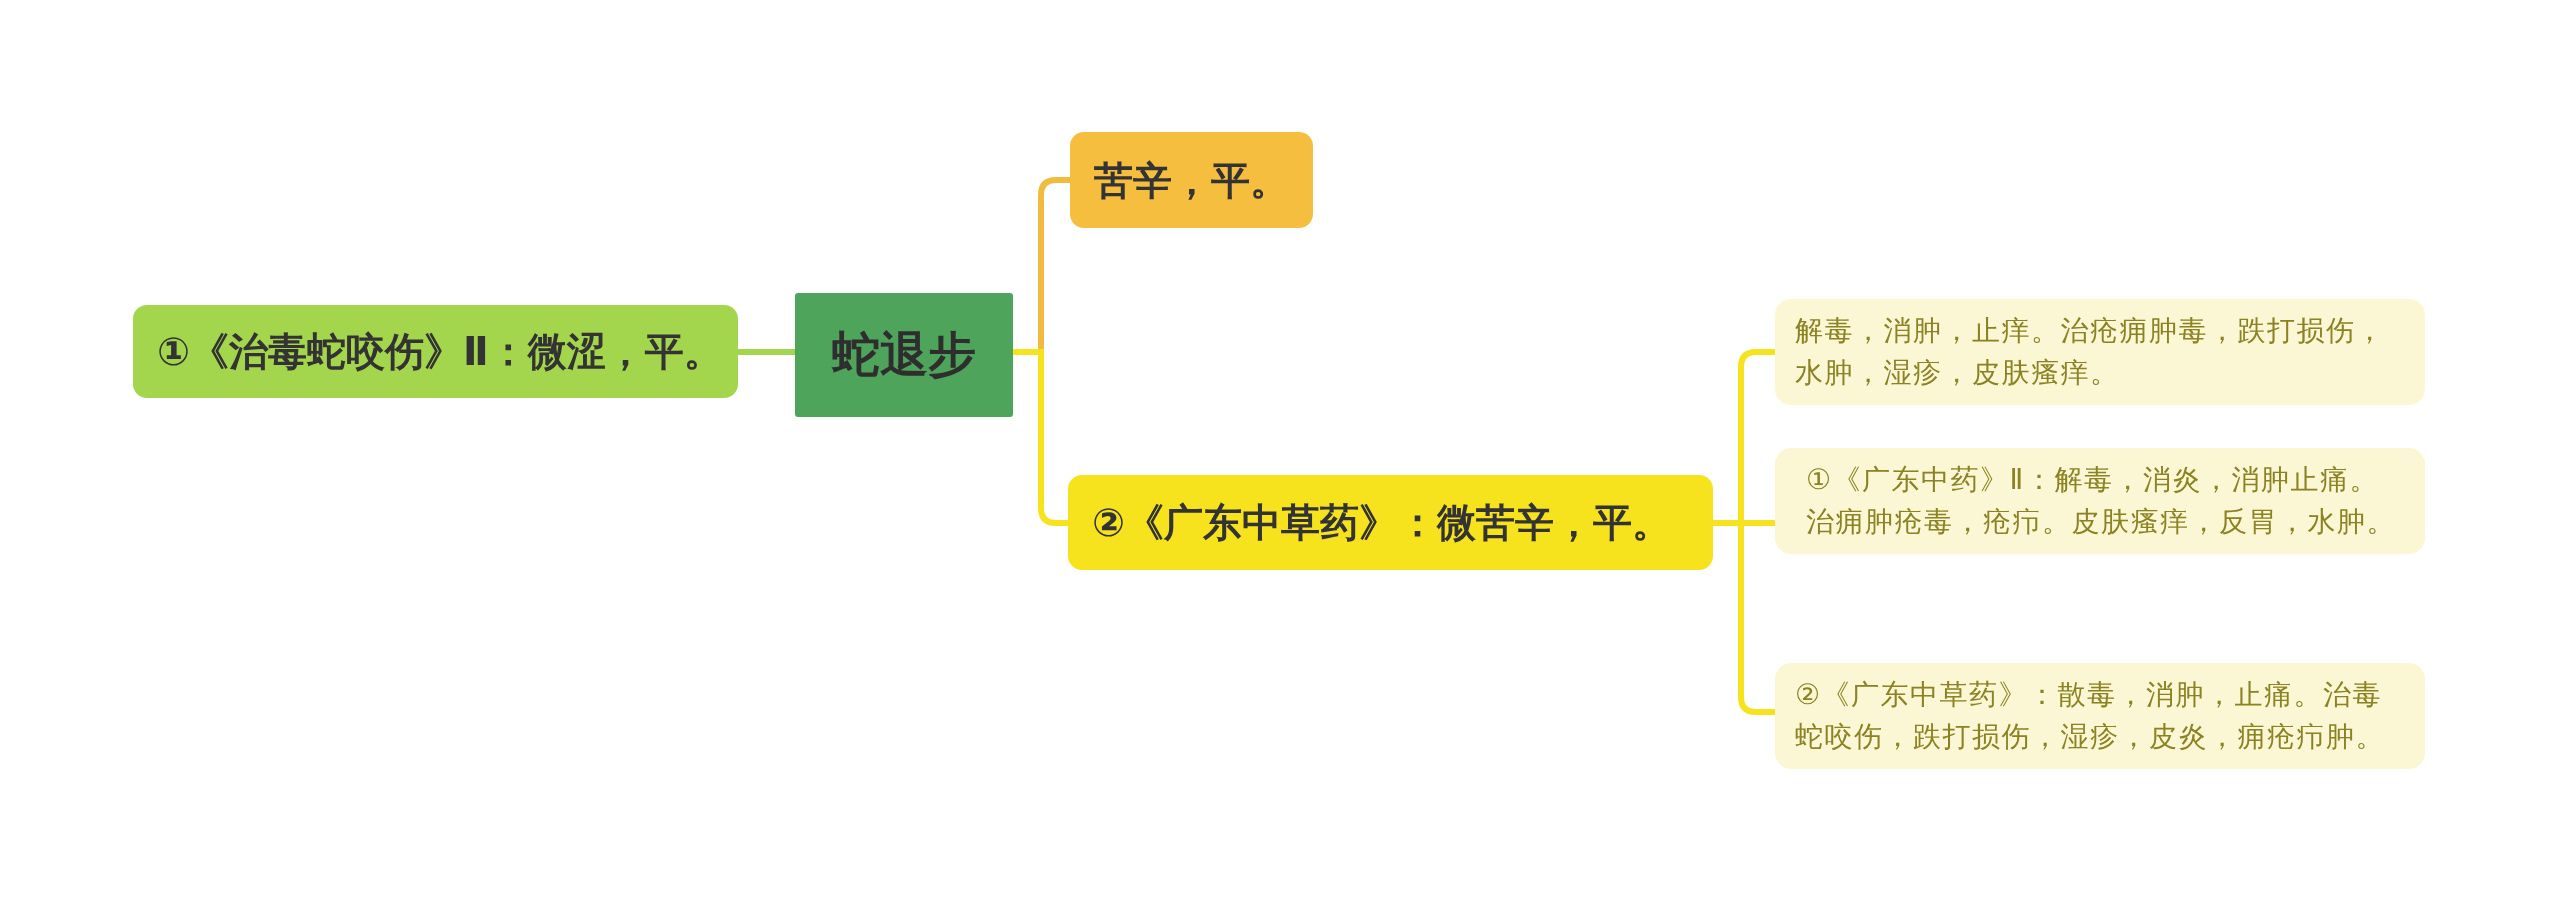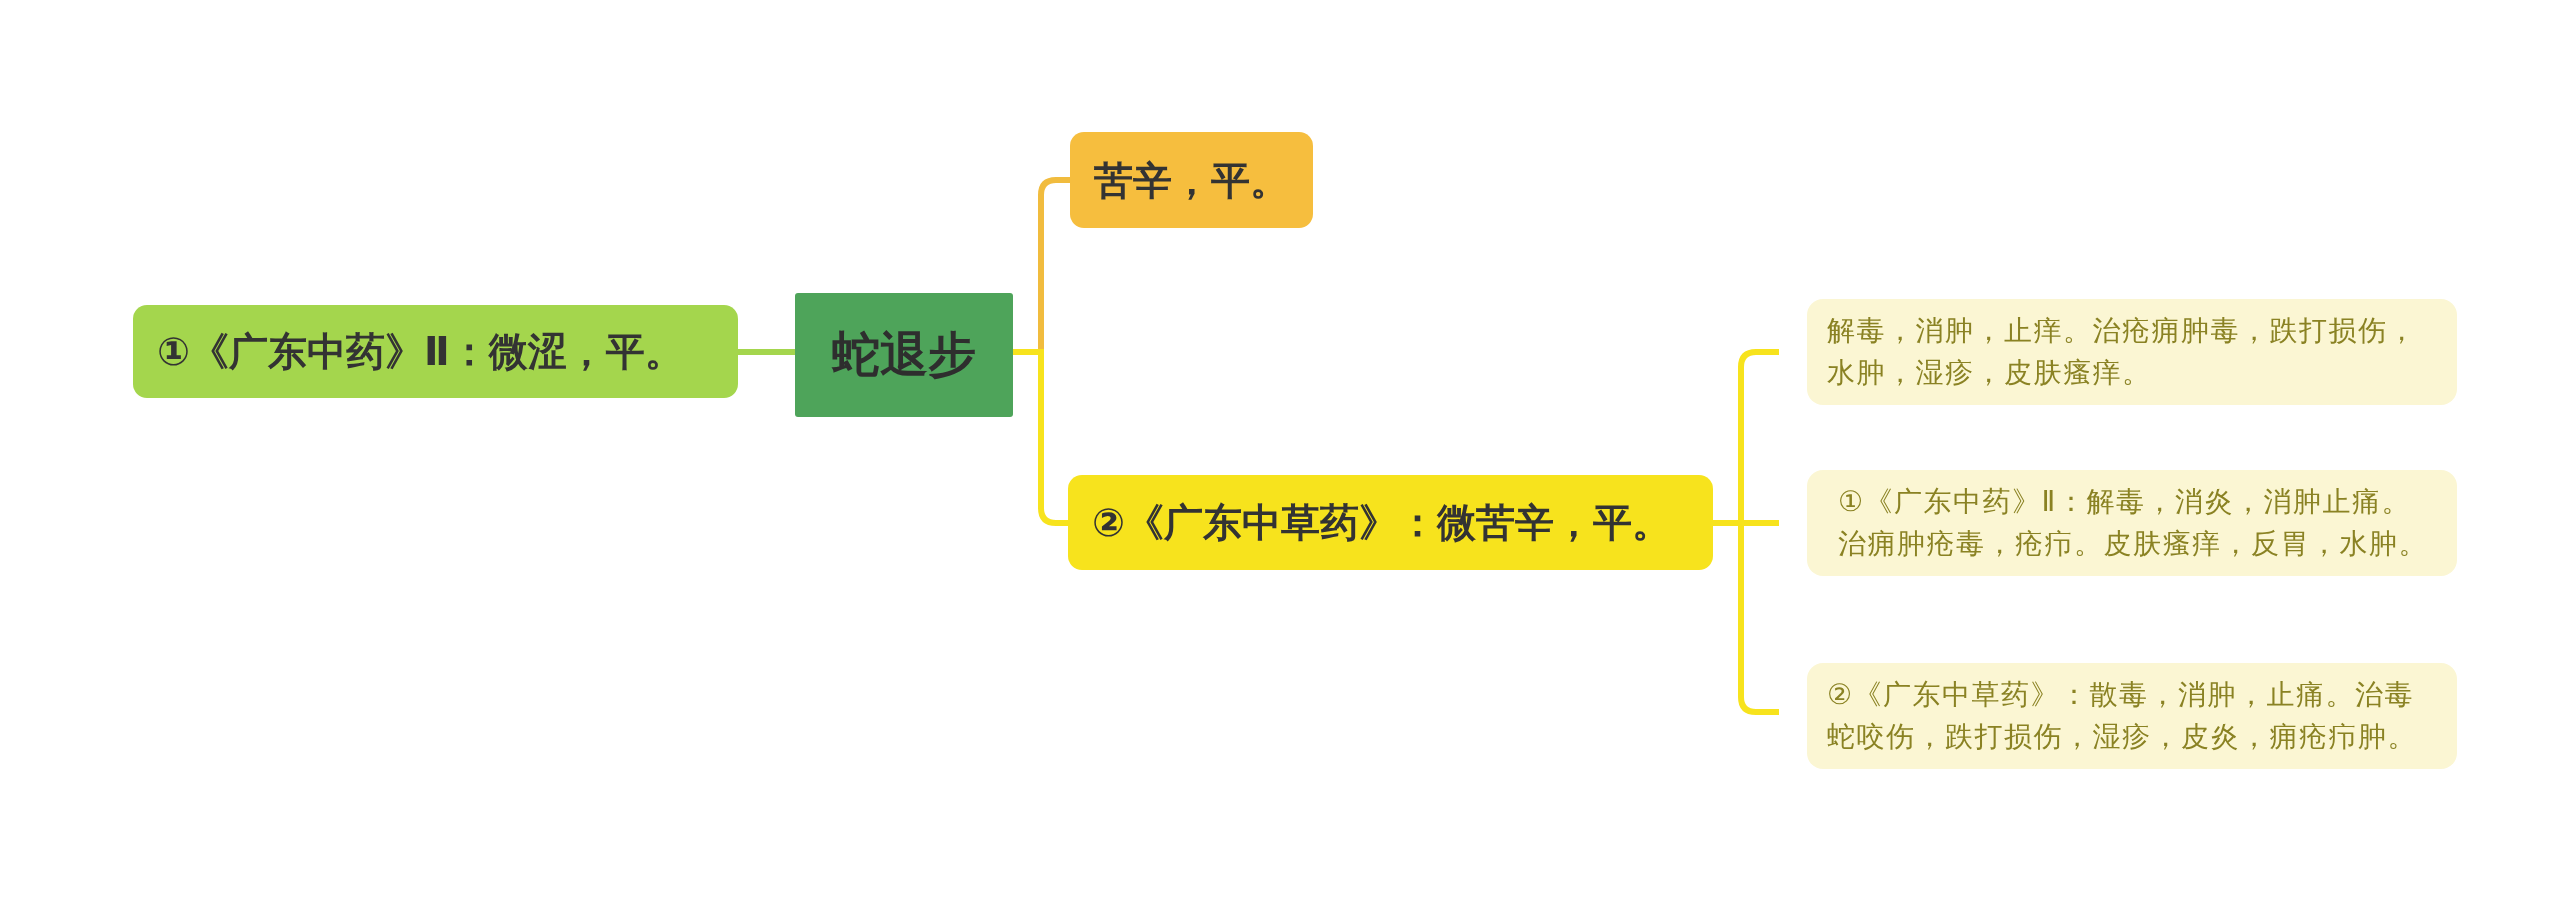--- a/index.html
+++ b/index.html
@@ -84,41 +84,40 @@
     background: var(--leaf-bg, #FBF6D3);
     color: var(--leaf-text, #8A8223);
     display: flex;
     align-items: center;
     padding: 10px 20px;
     font-size: 28px;
     line-height: 1.5;
     letter-spacing: 1.5px;
     white-space: normal;
     word-break: break-all;
-    margin-left: 32px;
   }
   .leaf-1 { top: 299px; }
-  .leaf-2 { top: 470px; padding-left: 31px; }
+  .leaf-2 { top: 448px; padding-left: 31px; }
   .leaf-3 { top: 663px; }
 </style>
 </head>
 <body>
 
 <div class="canvas">
 
   <svg class="links" width="2560" height="898" viewBox="0 0 2560 898" aria-hidden="true">
     <path class="link-green" d="M 734 352 L 799 352"></path>
     <path class="link-amber" d="M 1010 352 L 1041 352 L 1041 195 Q 1041 180 1056 180 L 1074 180"></path>
     <path class="link-yellow" d="M 1010 352 L 1041 352 L 1041 508 Q 1041 523 1056 523 L 1072 523"></path>
     <path class="link-yellow" d="M 1709 523 L 1741 523 L 1741 367 Q 1741 352 1756 352 L 1779 352"></path>
     <path class="link-yellow" d="M 1709 523 L 1779 523"></path>
     <path class="link-yellow" d="M 1709 523 L 1741 523 L 1741 697 Q 1741 712 1756 712 L 1779 712"></path>
   </svg>
 
-  <div class="node node-left">①《广东中药》Ⅱ：微涩，平。</div>
+  <div class="node node-left">①《治毒蛇咬伤》Ⅱ：微涩，平。</div>
 
   <div class="node node-root">蛇退步</div>
 
   <div class="node node-taste">苦辛，平。</div>
 
   <div class="node node-source">②《广东中草药》：微苦辛，平。</div>
 
   <div class="leaf leaf-1">解毒，消肿，止痒。治疮痈肿毒，跌打损伤，水肿，湿疹，皮肤瘙痒。</div>
 
   <div class="leaf leaf-2">①《广东中药》Ⅱ：解毒，消炎，消肿止痛。治痈肿疮毒，疮疖。皮肤瘙痒，反胃，水肿。</div>

